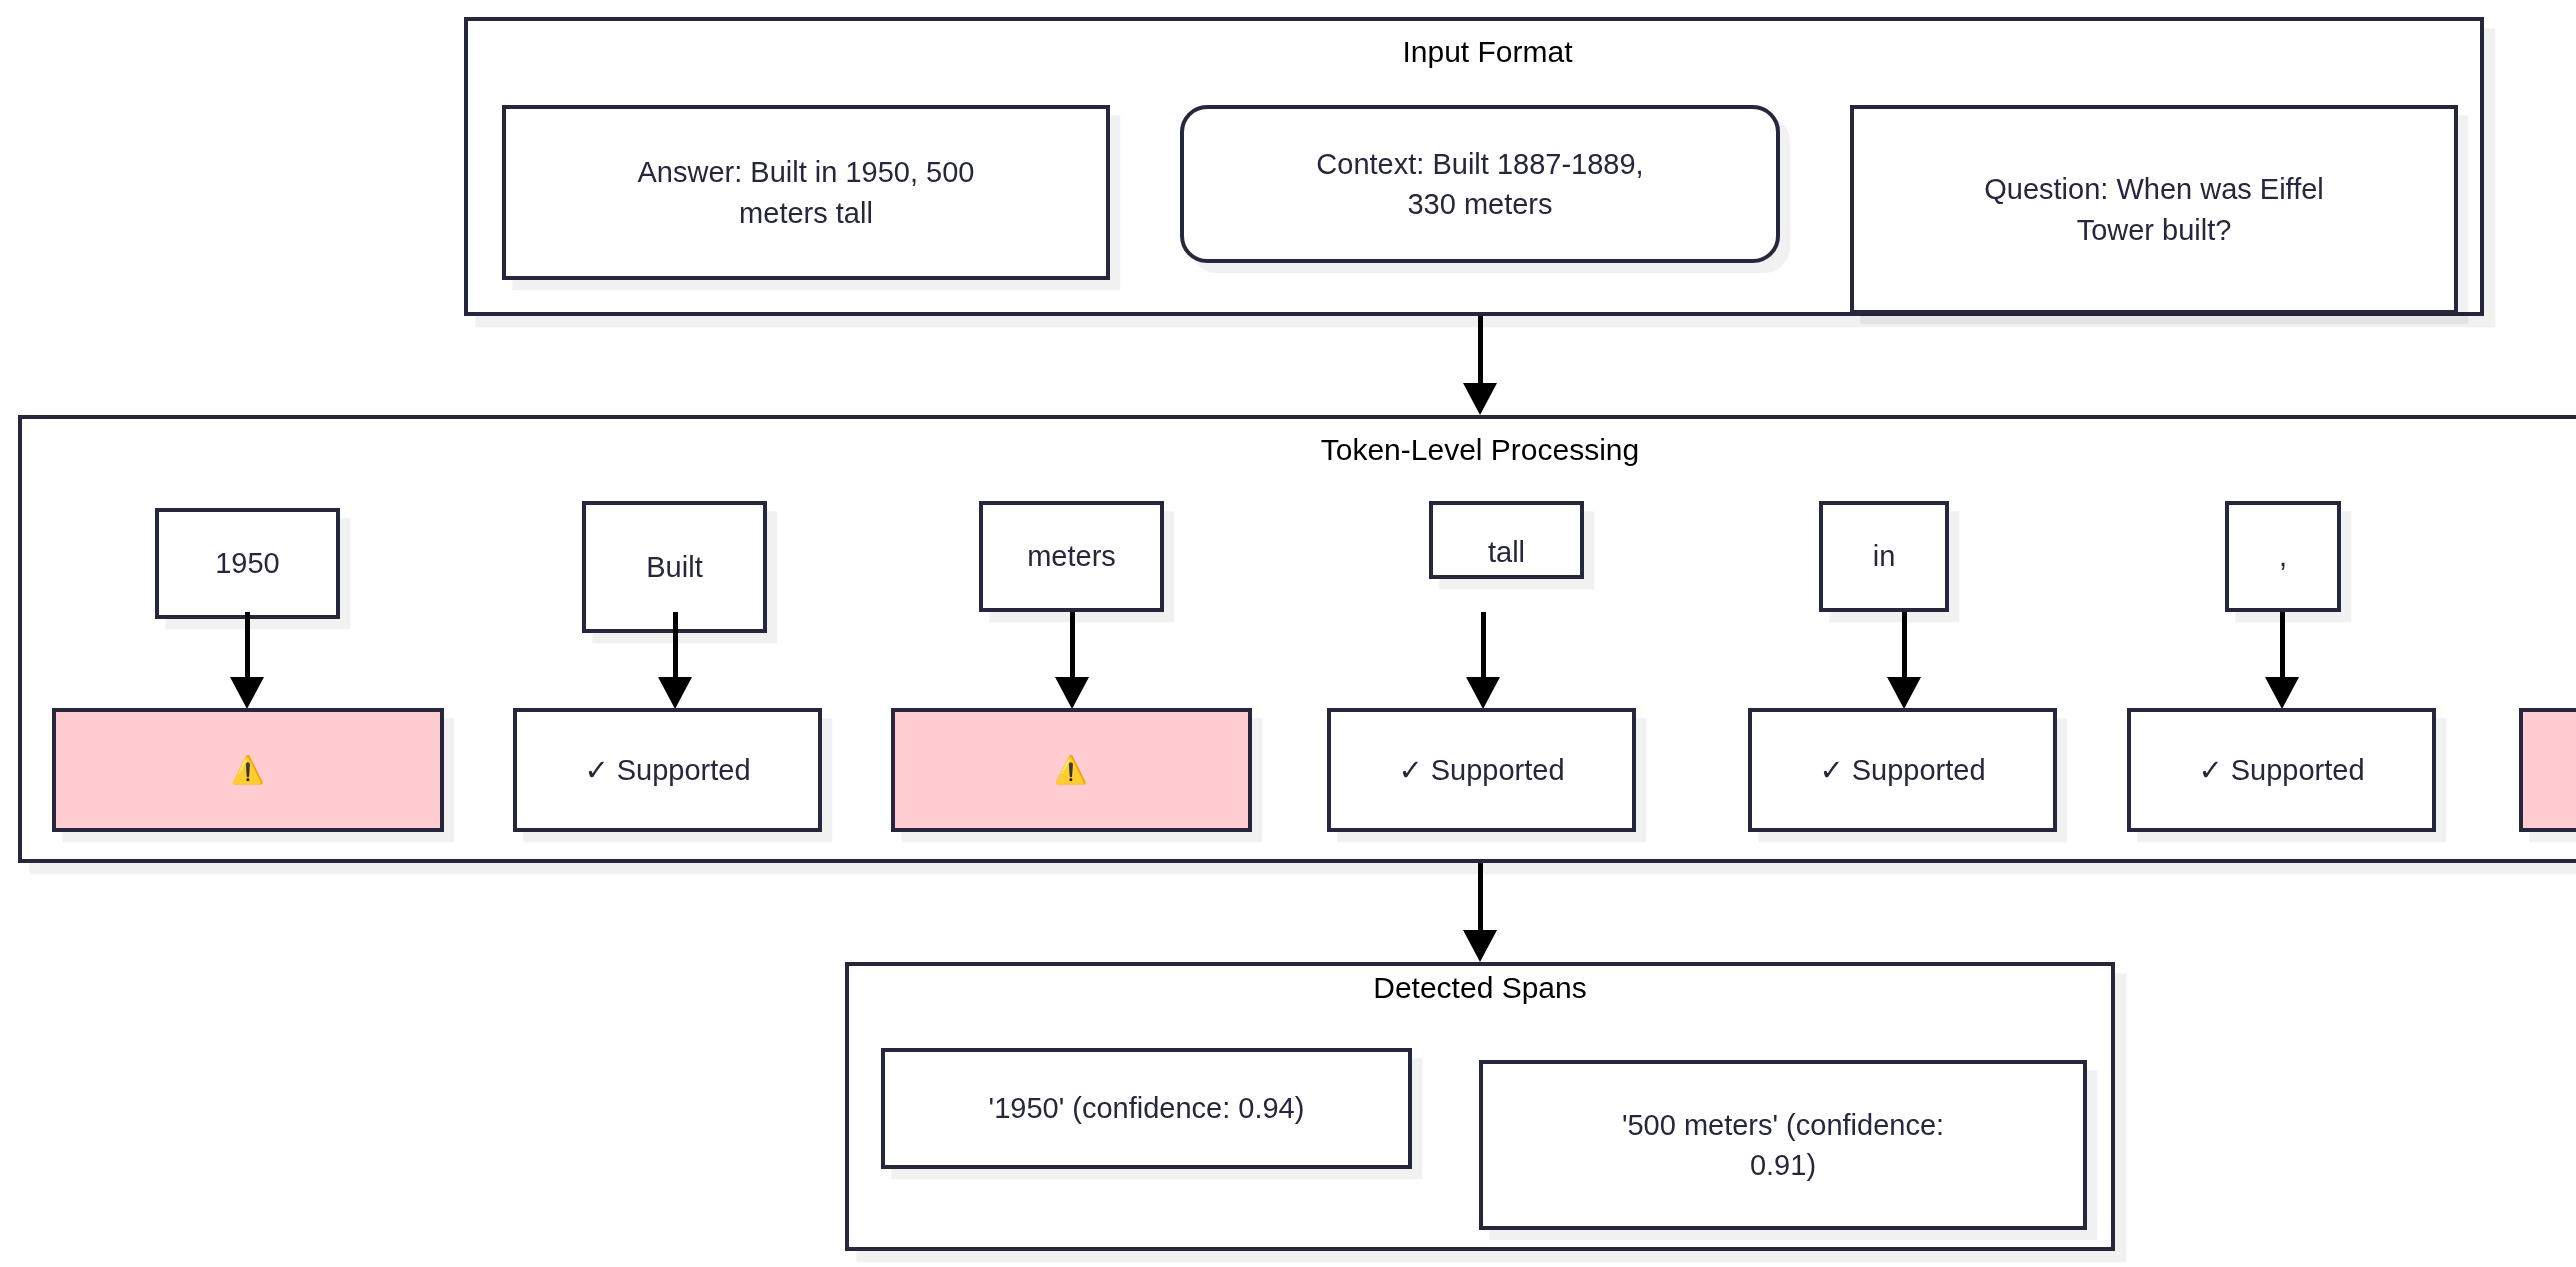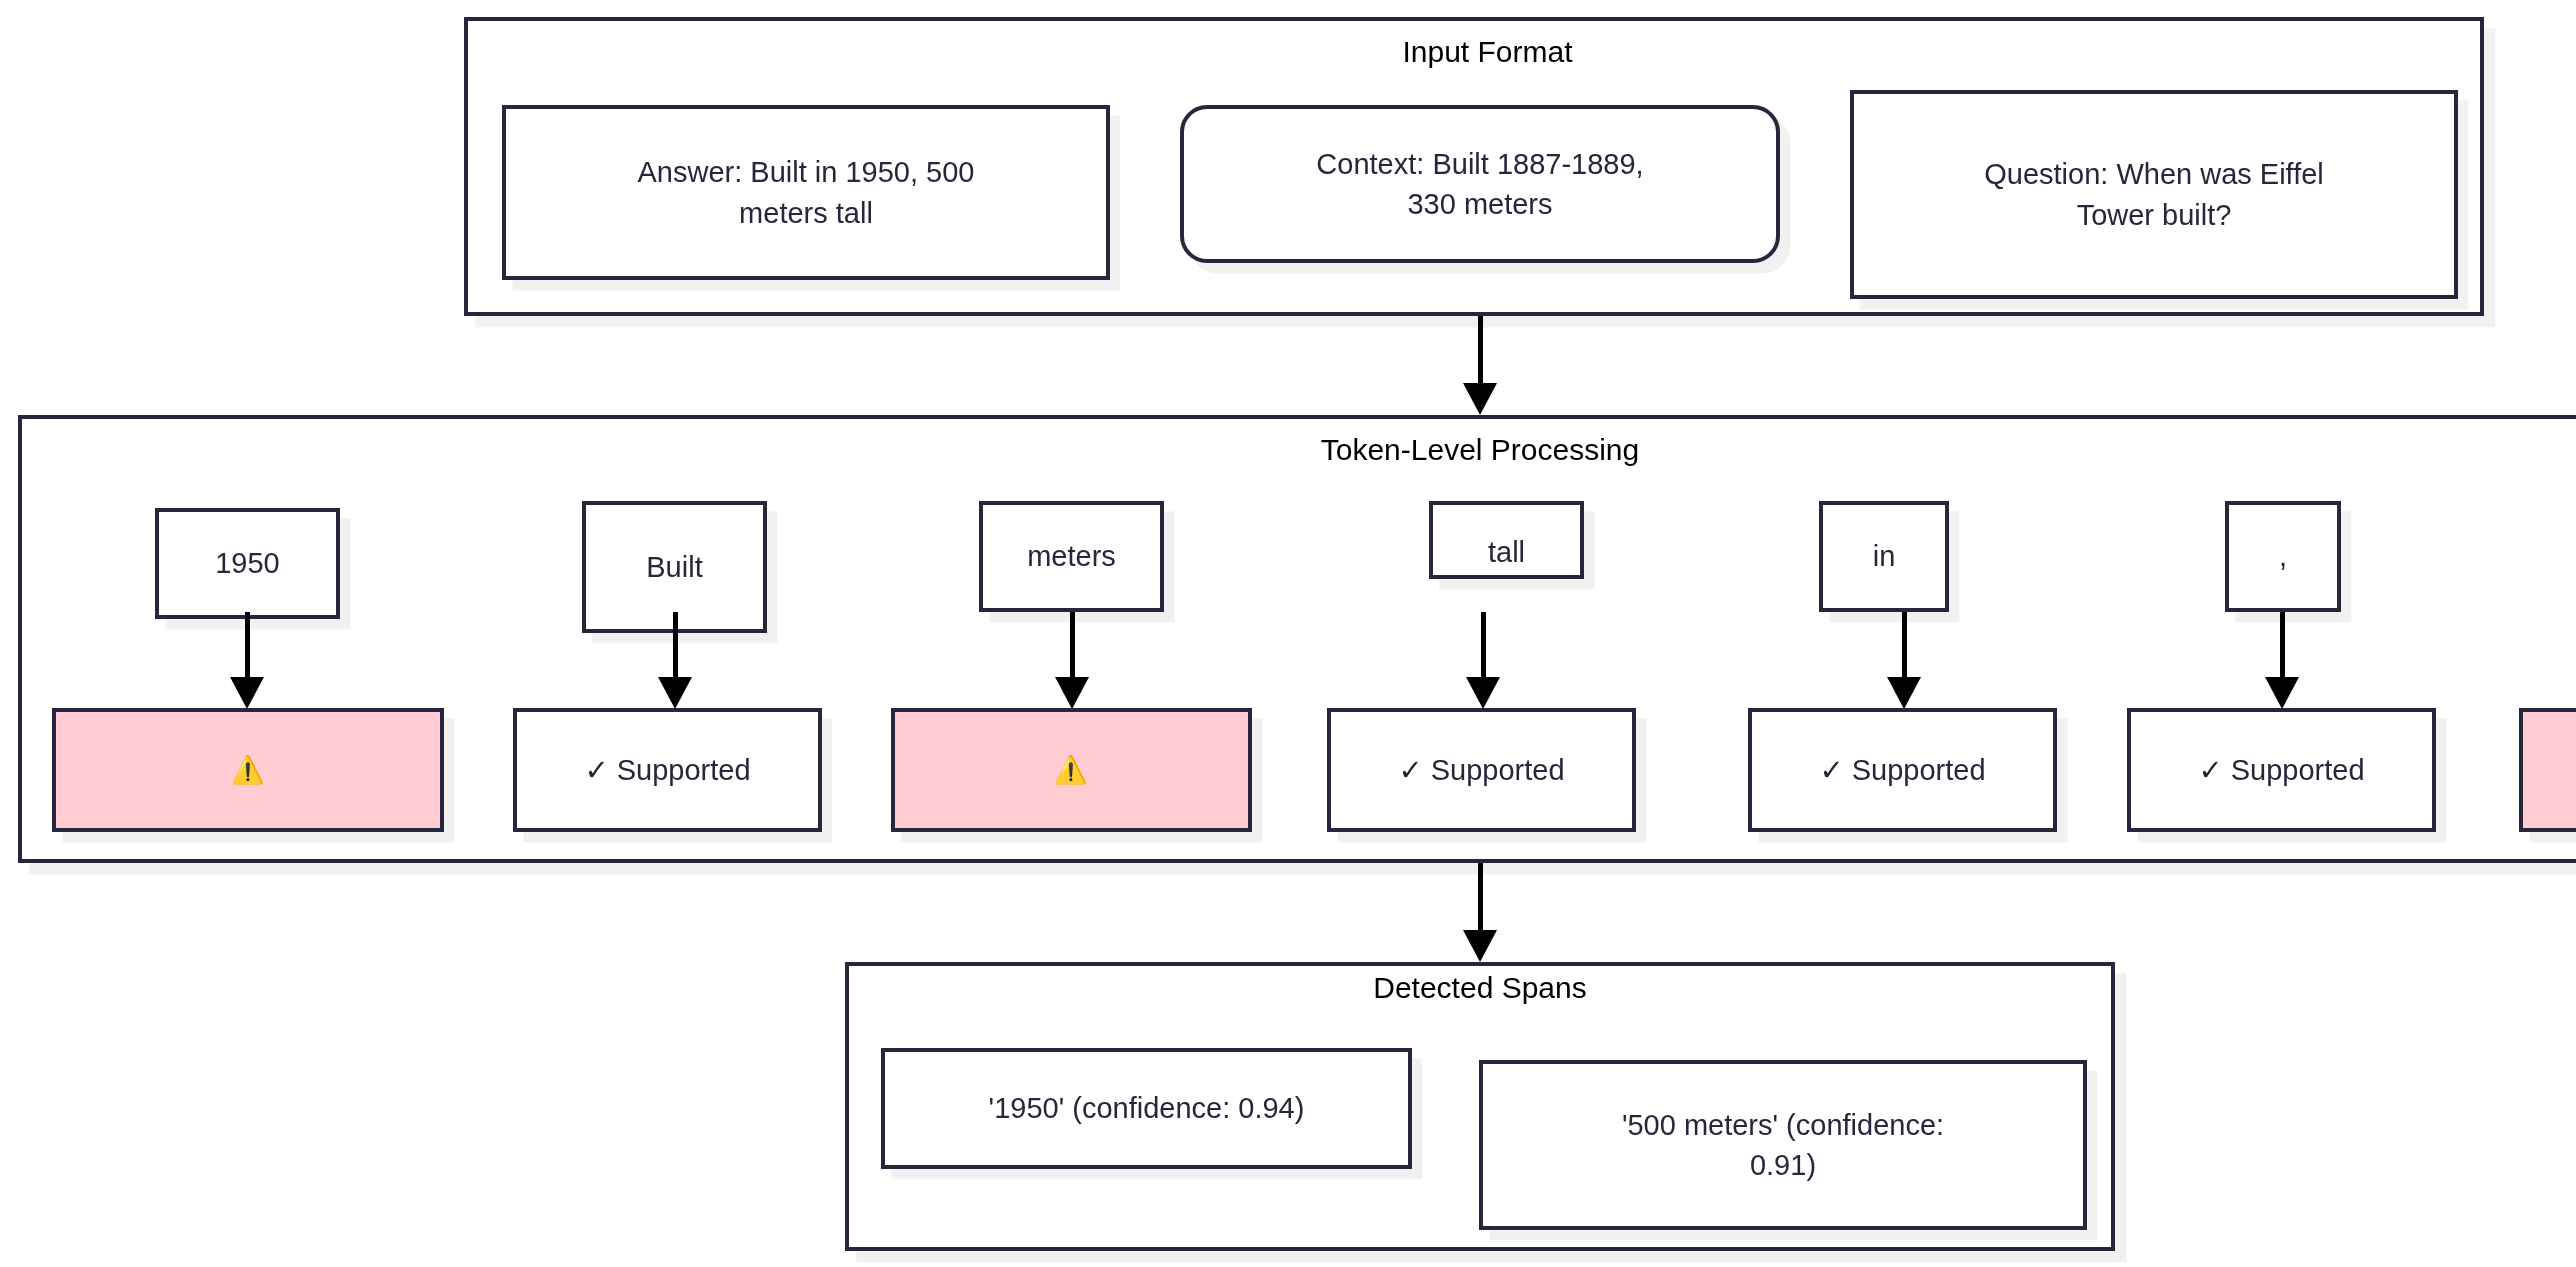--- a/index.html
+++ b/index.html
@@ -110,21 +110,21 @@
   <div class="node" style="left:502px; top:105px; width:608px; height:175px;">
     <span class="lbl">Answer: Built in 1950, 500
 meters tall</span>
   </div>
 
   <div class="node" style="left:1180px; top:105px; width:600px; height:158px;border-radius:27px;">
     <span class="lbl">Context: Built 1887-1889,
 330 meters</span>
   </div>
 
-  <div class="node" style="left:1850px; top:90px; width:608px; height:209px;">
+  <div class="node" style="left:1850px; top:105px; width:608px; height:209px;">
     <span class="lbl">Question: When was Eiffel
 Tower built?</span>
   </div>
 
   <div class="arrow" style="left:1480px; top:316px; height:99px;">
     <div class="shaft" style="height:67px;"></div>
     <div class="head"></div>
   </div>
 
   <div class="grp" style="left:18px; top:415px; width:2924px; height:448px;">

